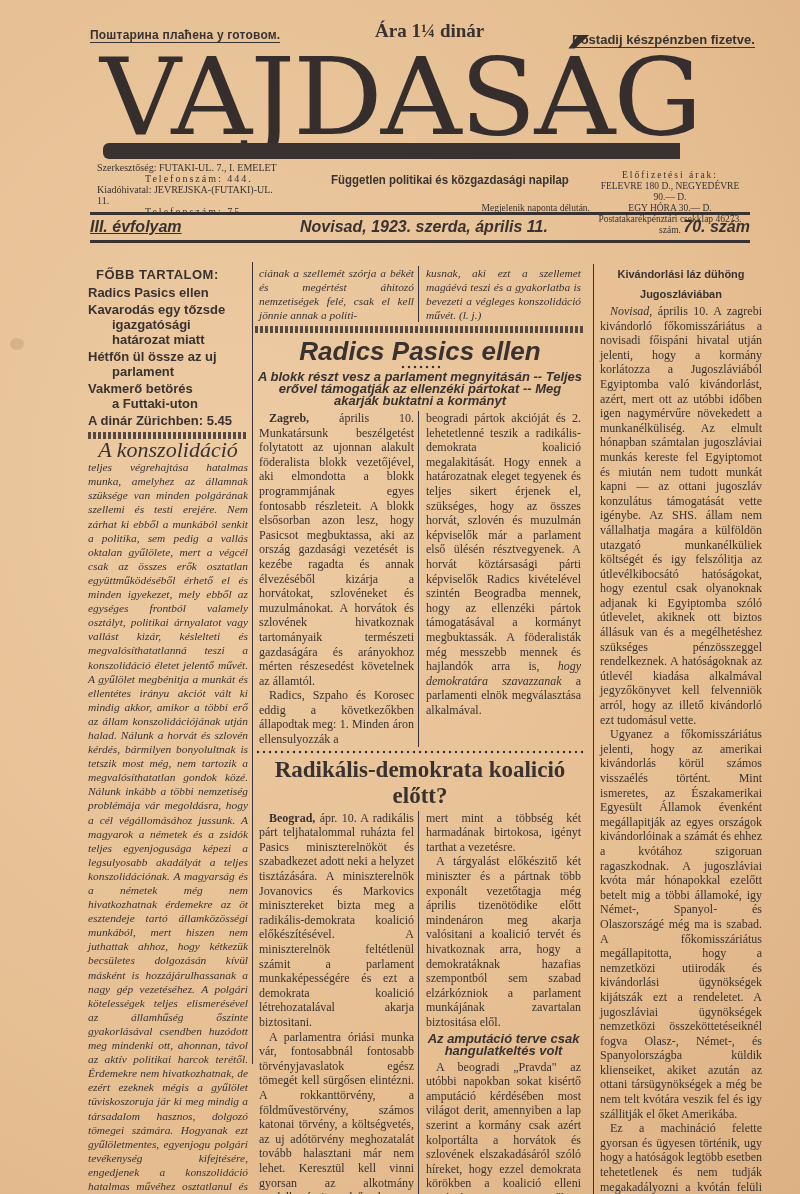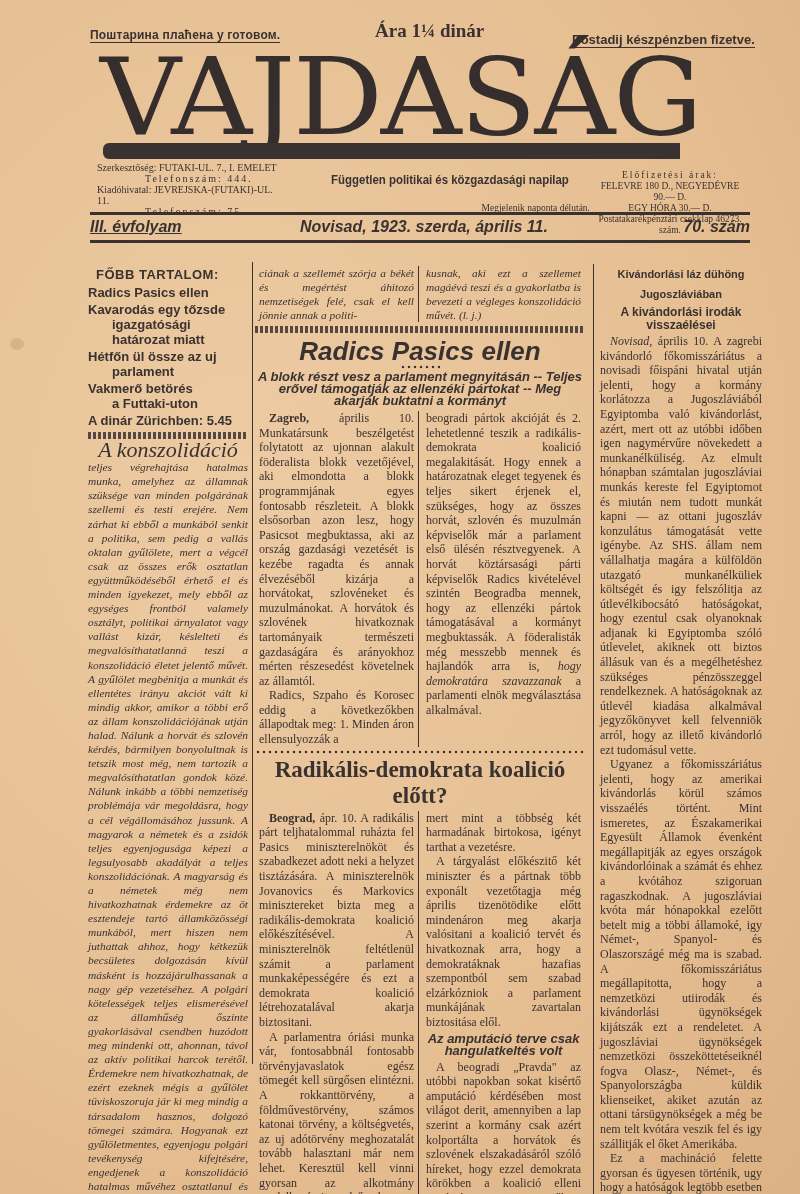--- a/index.html
+++ b/index.html
@@ -141,18 +141,17 @@
       <p class="p">A tárgyalást előkészitő két miniszter és a pártnak több exponált vezetőtagja még április tizenötödike előtt mindenáron meg akarja valósitani a koalició tervét és hivatkoznak arra, hogy a demokratáknak hazafias szempontból sem szabad elzárkózniok a parlament munkájának zavartalan biztositása elől.</p>
       <div class="h-sub" style="margin:3px 0">Az amputáció terve csak hangulatkeltés volt</div>
       <p class="p">A beogradi „Pravda" az utóbbi napokban sokat kisértő amputáció kérdésében most világot derit, amennyiben a lap szerint a kormány csak azért kolportálta a horvátok és szlovének elszakadásáról szóló híreket, hogy ezzel demokrata körökben a koalició elleni agitációt gyengitse. Erről a nagy port felvert politikai szenzációról most már senkisem beszél komolyan, végleg elvetették az amputáció kisértő lehetőségét.</p>
     </div>
   </div>
 
 </div>
 
 <div class="abs col col-right">
   <div class="h-side">Kivándorlási láz dühöng Jugoszláviában</div>
-  <div class="h-small" style="margin:2px 0">A kivándorlási irodák visszaélései</div>
   <p class="p"><span class="it">Novisad,</span> <span>április 10. A zagrebi kivándorló főkomisszáriátus a novisadi főispáni hivatal utján jelenti, hogy a kormány korlátozza a Jugoszláviából Egyiptomba való kivándorlást, azért, mert ott az utóbbi időben igen nagymérvűre növekedett a munkanélküliség. Az elmult hónapban számtalan jugoszláviai munkás kereste fel Egyiptomot és miután nem tudott munkát kapni — az ottani jugoszláv konzulátus támogatását vette igénybe. Az SHS. állam nem vállalhatja magára a külföldön utazgató munkanélküliek költségét és igy felszólitja az útlevélkibocsátó hatóságokat, hogy ezentul csak olyanoknak adjanak ki Egyiptomba szóló útlevelet, akiknek ott biztos állásuk van és a megélhetéshez szükséges pénzösszeggel rendelkeznek. A hatóságoknak az útlevél kiadása alkalmával jegyzőkönyvet kell felvenniök arról, hogy az illető kivándorló ezt tudomásul vette.</span></p>
   <p class="p">Ugyanez a főkomisszáriátus jelenti, hogy az amerikai kivándorlás körül számos visszaélés történt. Mint ismeretes, az Északamerikai Egyesült Államok évenként megállapitják az egyes országok kivándorlóinak a számát és ehhez a kvótához szigoruan ragaszkodnak. A jugoszláviai kvóta már hónapokkal ezelőtt betelt mig a többi államoké, igy Német-, Spanyol- és Olaszországé még ma is szabad. A főkomisszáriátus megállapitotta, hogy a nemzetközi utiirodák és kivándorlási ügynökségek kijátszák ezt a rendeletet. A jugoszláviai ügynökségek nemzetközi összeköttetéseiknél fogva Olasz-, Német-, és Spanyolországba küldik klienseiket, akiket azután az ottani társügynökségek a még be nem telt kvótára veszik fel és igy szállitják el őket Amerikába.</p>
   <p class="p">Ez a machináció felette gyorsan és ügyesen történik, ugy hogy a hatóságok legtöbb esetben tehetetlenek és nem tudják megakadályozni a kvótán felüli kivándorlást. A zagrebi kommiszáriátus és maga a külügyminisztérium ezentul fokozottabb ellenőrzés alá veszi a kivándorlók útleveleit és a kivándorlási ügynökségek esetleges visszaéléseit a legszigorubban fogják megbüntetni.</p>
 
 </div>
 
 </body></html>

